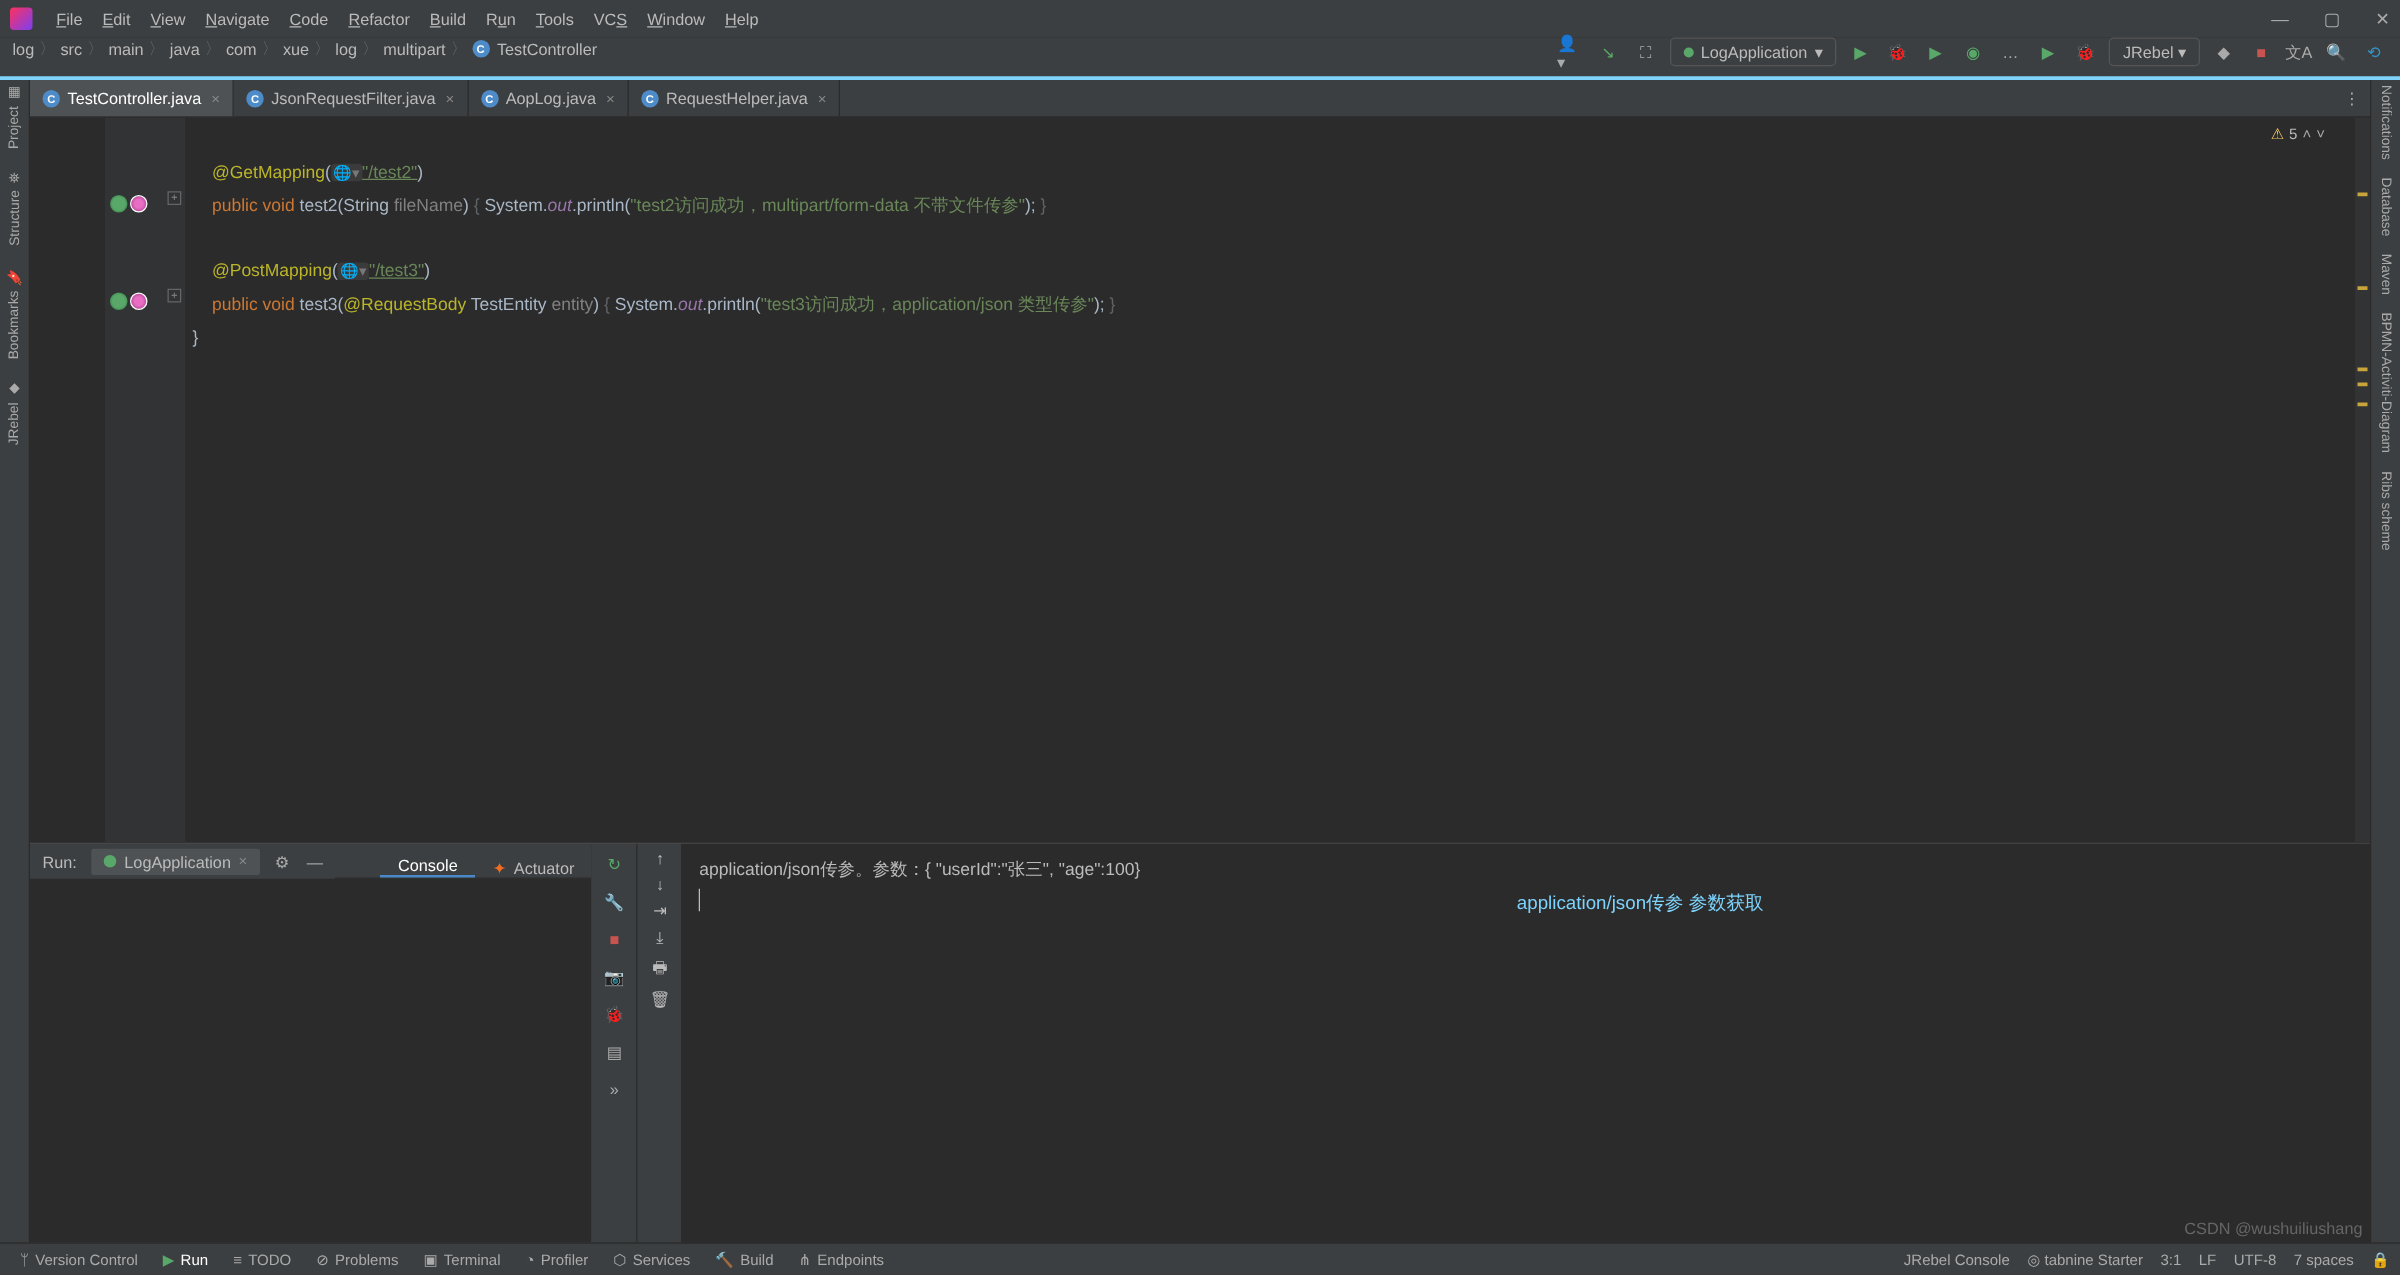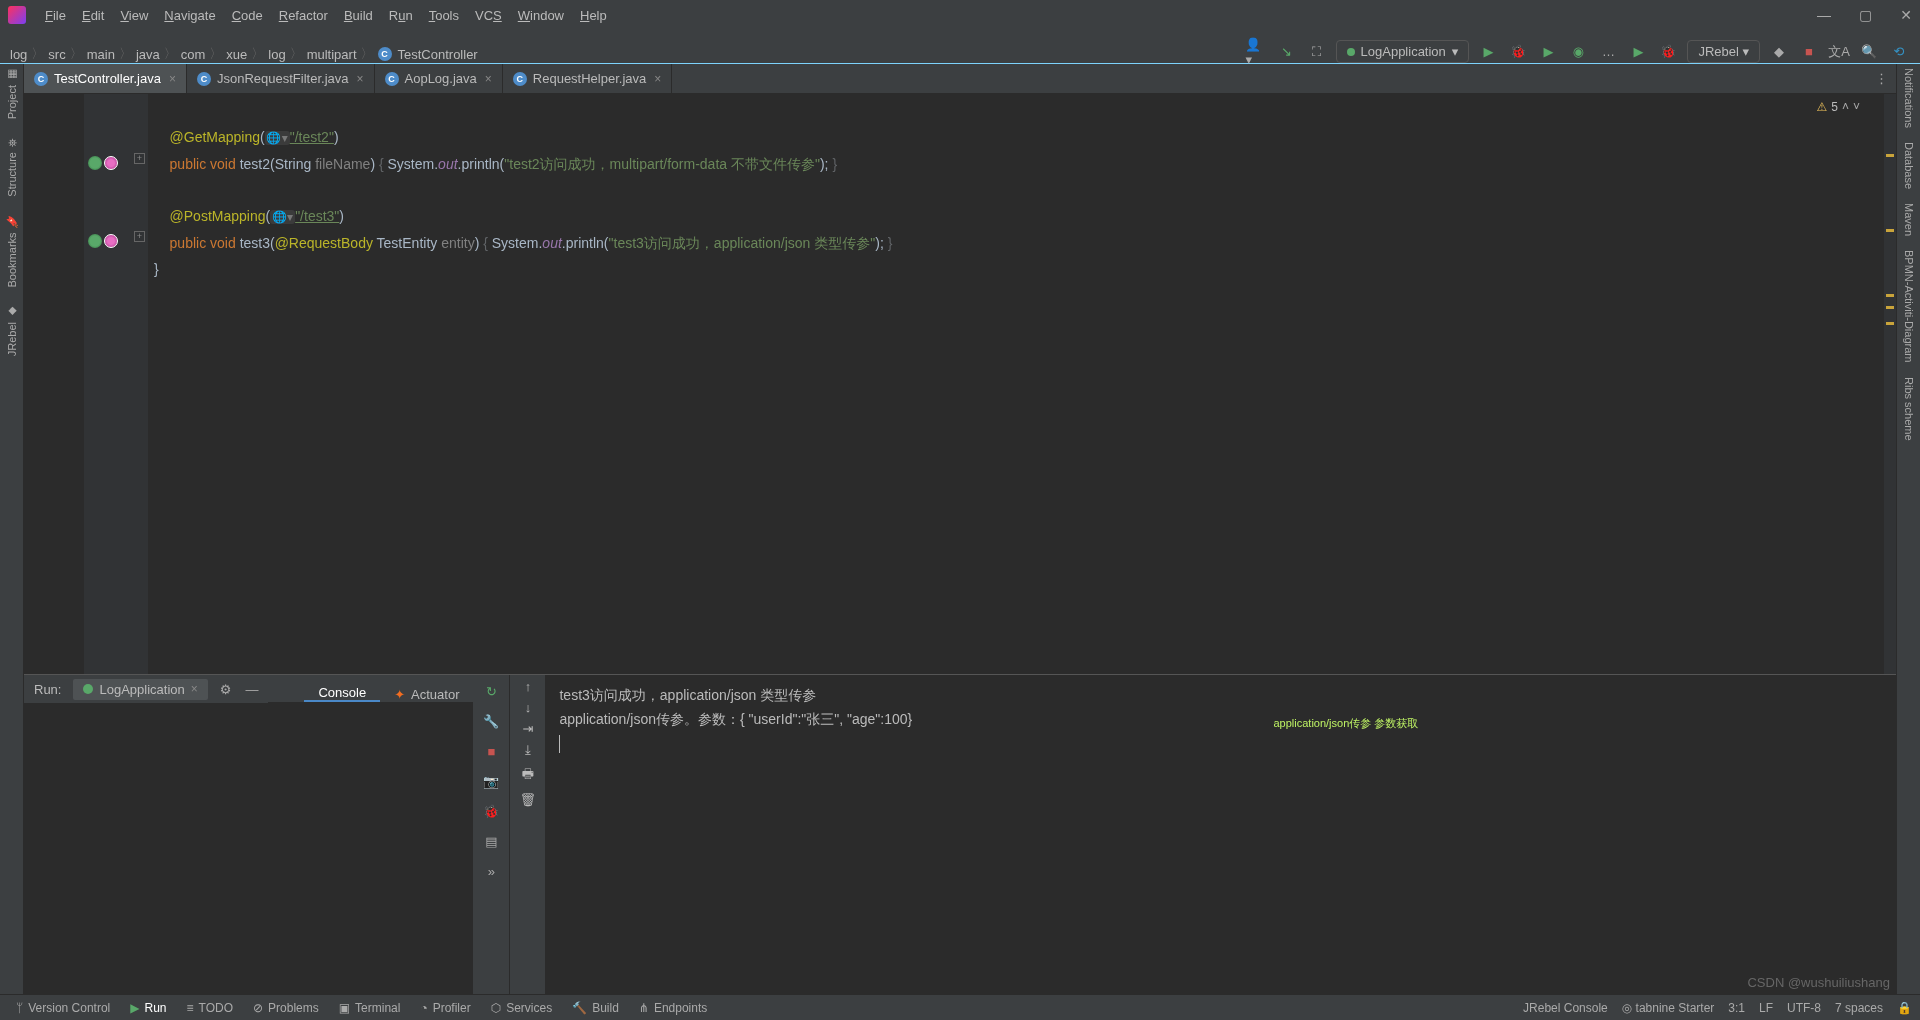--- a/index.html
+++ b/index.html
@@ -4,21 +4,21 @@
 <style>
 *{box-sizing:border-box;margin:0;padding:0;font-family:"Segoe UI",Arial,sans-serif}
 body{background:#2b2b2b;color:#bbb;font-size:13px;width:1920px;height:1020px;overflow:hidden;position:relative;display:flex;flex-direction:column}
 .titlebar{height:30px;background:#3c3f41;display:flex;align-items:center;padding:0 8px;color:#bbb}
 .titlebar .logo{width:18px;height:18px;background:linear-gradient(135deg,#fe315d,#7b3ff3);border-radius:3px;margin-right:12px}
 .titlebar .menu{display:flex;gap:2px}
 .titlebar .menu span{padding:3px 7px;cursor:pointer}
 .titlebar .menu span u{text-decoration:underline}
 .titlebar .wtitle{flex:1;text-align:center;color:#999}
 .titlebar .winctl{display:flex;gap:28px;margin-left:auto;color:#aaa;font-size:14px}
-.navbar{height:34px;background:#3c3f41;border-bottom:1px solid #7dd3fc;display:flex;align-items:flex-end;padding:0 10px;gap:4px}
+.navbar{height:34px;background:#3c3f41;border-bottom:3px solid #7dd3fc;display:flex;align-items:flex-start;padding:0 10px;gap:4px}
 .crumbs{display:flex;align-items:center;gap:4px;color:#bbb}
 .crumbs .sep{color:#666}
 .crumbs .cicon{width:14px;height:14px;border-radius:50%;background:#4e8cc9;display:inline-flex;align-items:center;justify-content:center;color:#fff;font-size:9px;font-weight:bold;margin-right:2px}
 .nav-right{margin-left:auto;display:flex;align-items:center;gap:8px}
 .nav-icon{width:22px;height:22px;display:flex;align-items:center;justify-content:center;color:#aaa;cursor:pointer}
 .run-config{border:1px solid #555;border-radius:4px;padding:3px 10px;display:flex;align-items:center;gap:6px;color:#bbb;background:#3c3f41}
 .run-config .rdot{width:8px;height:8px;border-radius:50%;background:#59a869}
 .jrebel-btn{border:1px solid #555;border-radius:4px;padding:3px 10px;color:#bbb}
 .mid{flex:1;display:flex;min-height:0}
 .leftstrip{width:24px;background:#3c3f41;border-right:1px solid #2b2b2b;display:flex;flex-direction:column;align-items:center;padding-top:4px;gap:18px}
@@ -68,21 +68,21 @@
 .run-tab{padding:0 14px;display:flex;align-items:flex-end;gap:6px;color:#bbb;cursor:pointer}
 .run-tab.active{border-bottom:2px solid #4a88c7;color:#fff}
 .run-tab .acti{color:#f26d21}
 .run-body{flex:1;display:flex}
 .run-tool{width:36px;background:#3c3f41;display:flex;flex-direction:column;align-items:center;padding-top:4px;gap:6px}
 .run-tool .rt{width:24px;height:24px;display:flex;align-items:center;justify-content:center;color:#aaa;cursor:pointer;border-radius:3px}
 .run-tool .rt.green{color:#59a869}
 .run-tool .rt.red{color:#c75450}
 .run-tool2{width:36px;background:#3c3f41;border-left:1px solid #2b2b2b;display:flex;flex-direction:column;align-items:center;padding-top:4px;gap:6px}
 .console{flex:1;background:#2b2b2b;font-family:"JetBrains Mono",Consolas,monospace;font-size:14px;padding:8px 14px;line-height:24px;position:relative;color:#bbb}
-.console .anno{position:absolute;left:728px;top:36px;color:#bef264;font-size:11px}
+.console .anno{position:absolute;left:668px;top:36px;color:#7dd3fc;font-size:15px}
 .cursor{display:inline-block;width:1px;height:18px;background:#bbb;vertical-align:middle}
 .statusbar{height:26px;background:#3c3f41;border-top:1px solid #2b2b2b;display:flex;align-items:center;padding:0 8px;gap:4px;font-size:12px;color:#aaa}
 .statusbar .sbtn{padding:3px 8px;display:flex;align-items:center;gap:5px;cursor:pointer}
 .statusbar .sbtn.active{color:#fff}
 .statusbar .sright{margin-left:auto;display:flex;align-items:center;gap:14px}
 .watermark{position:absolute;right:30px;bottom:30px;color:#666;font-size:13px;pointer-events:none}
 </style>
 </head>
 <body>
 
@@ -274,21 +274,20 @@
         </div>
         <div class="run-tool2">
           <div class="rt">↑</div>
           <div class="rt">↓</div>
           <div class="rt">⇥</div>
           <div class="rt">⤓</div>
           <div class="rt">🖶</div>
           <div class="rt">🗑</div>
         </div>
         <div class="console">
-<div>test3访问成功，application/json 类型传参</div>
 <div>application/json传参。参数：{    "userId":"张三",    "age":100}</div>
 <div><span class="cursor"></span></div>
 <div class="anno">application/json传参 参数获取</div>
         </div>
       </div>
     </div>
   </div>
 
   <div class="rightstrip">
     <div class="vtxt">Notifications</div>

